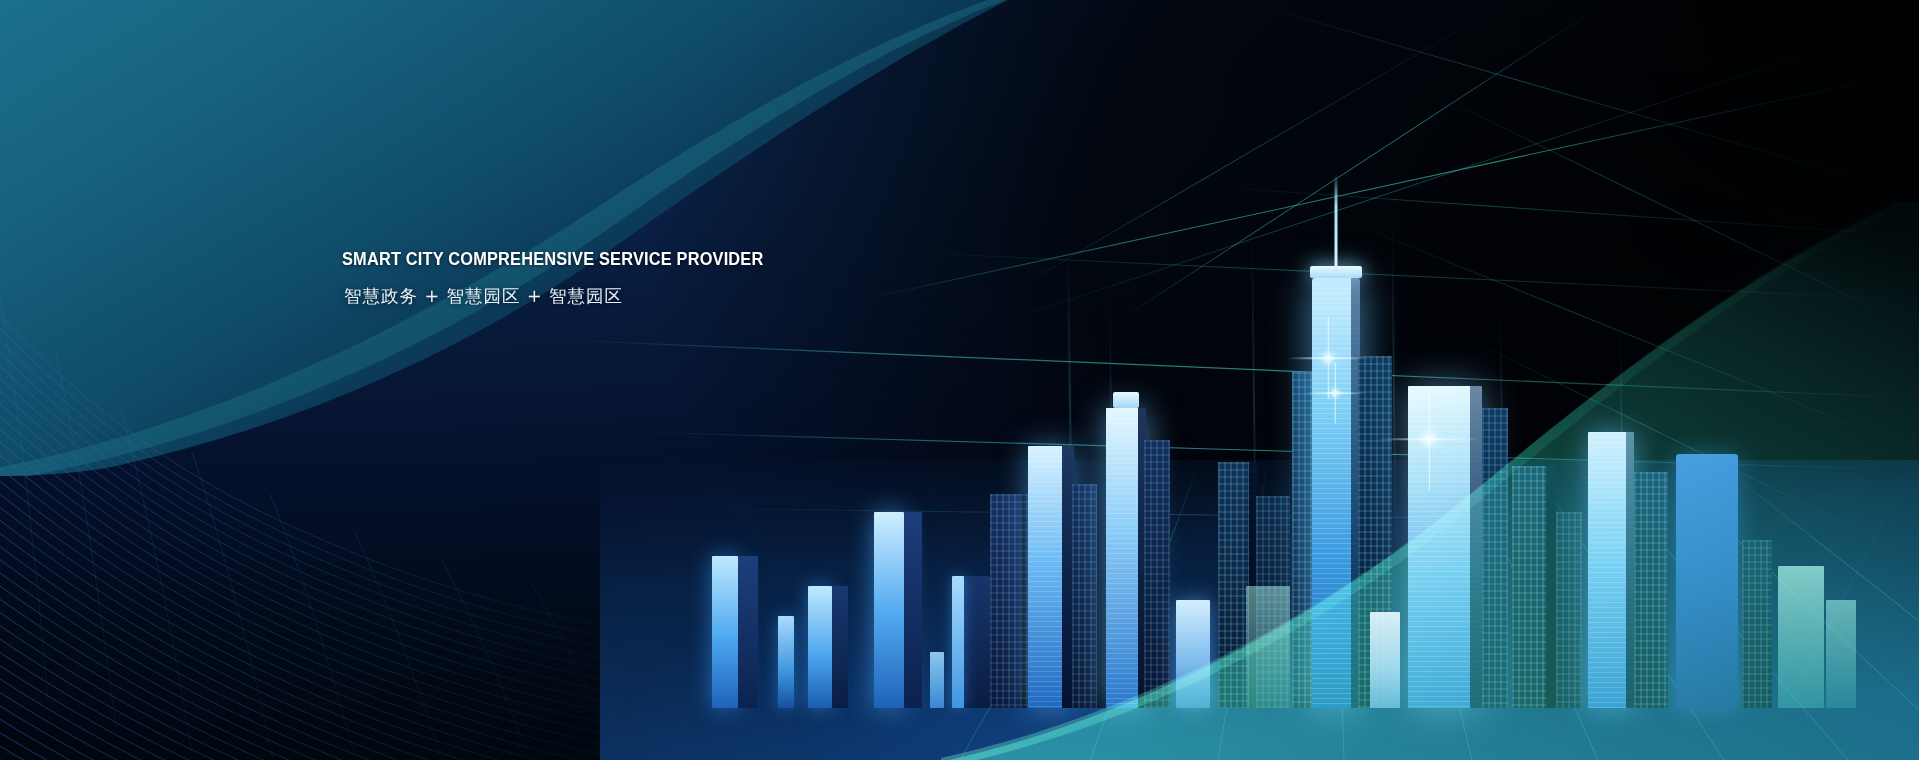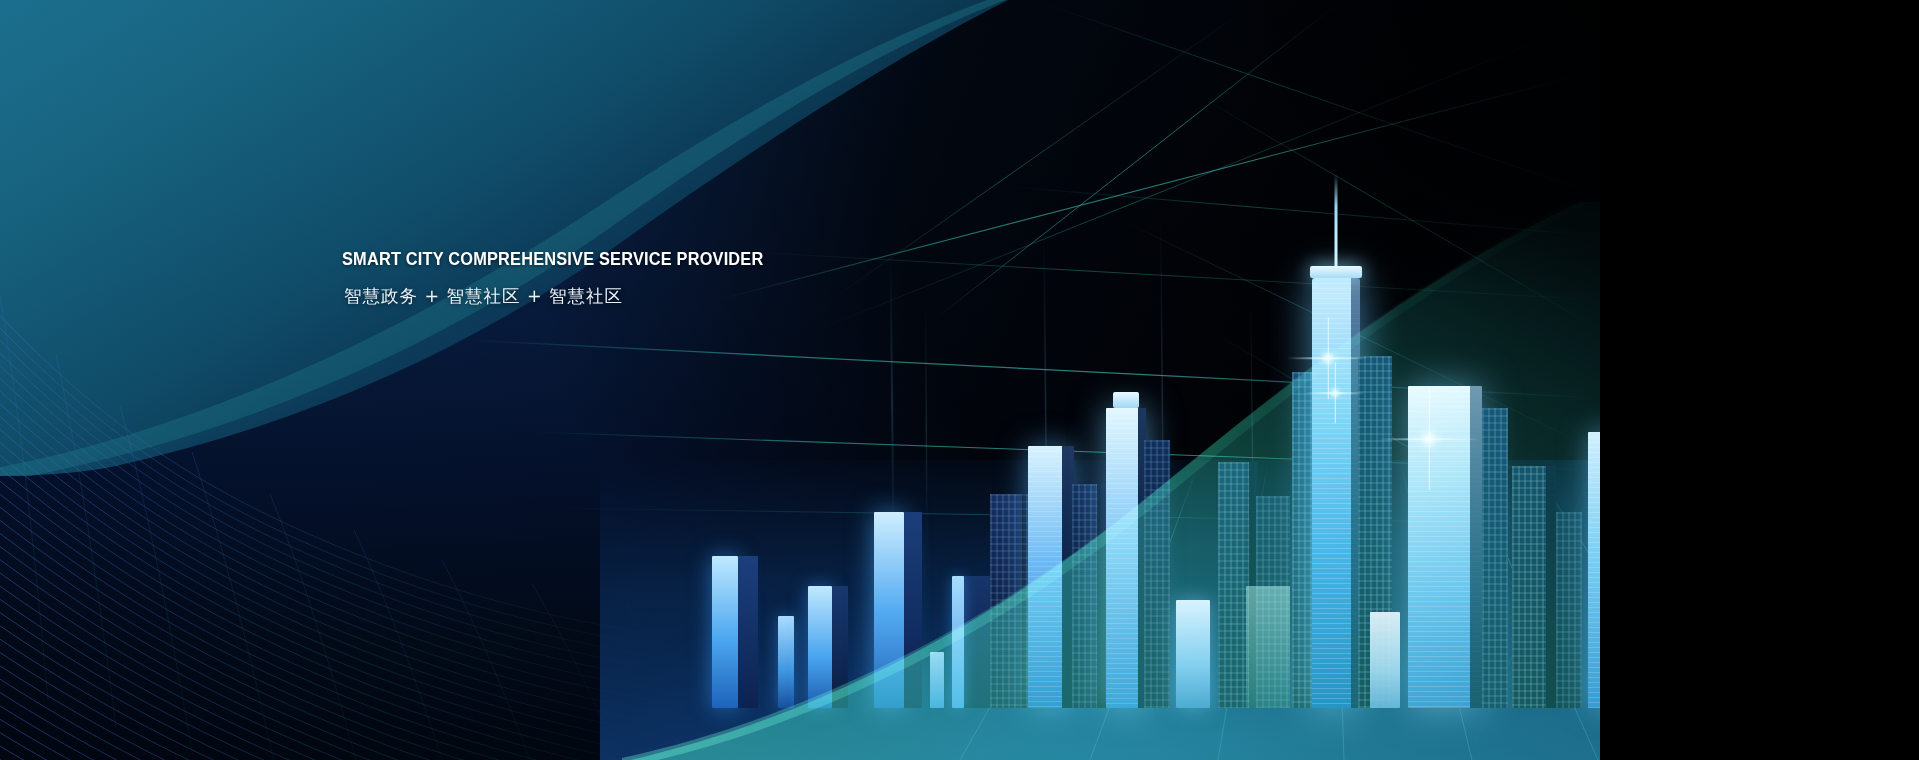--- a/index.html
+++ b/index.html
@@ -1,21 +1,21 @@
 <!DOCTYPE html>
 <html lang="zh"><head>
 <meta charset="utf-8">
 <title>Smart City Banner</title>
 <style>
   html,body{margin:0;padding:0;background:#000;}
   *{box-sizing:border-box;}
 
   .banner{
     position:relative;
-    width:1600px;
+    width:1919px;
     height:760px;
     overflow:hidden;
     background:#a21caf;
     font-family:"Liberation Sans","DejaVu Sans",sans-serif;
   }
 
   
   .layer{position:absolute;inset:0;}
 
   .sky-base{
@@ -498,16 +498,16 @@
       </defs>
       <path d="M0,560 C180,520 360,430 520,300 C660,186 800,70 980,-10 L980,560 Z" fill="url(#gBR)"></path>
       <path d="M0,556 C182,516 364,426 524,296 C664,182 804,66 980,-14 L980,-4 C806,76 668,192 530,306 C368,438 184,528 0,566 Z" fill="url(#gBRedge)"></path>
     </svg>
   </div>
 
   <div class="corner-tr-dark"></div>
 
   <div class="copy">
     <p class="eyebrow">SMART CITY COMPREHENSIVE SERVICE PROVIDER</p>
-    <p class="subline">智慧政务 + 智慧社区 + 智慧社区</p>
+    <p class="subline">智慧政务 + 智慧园区 + 智慧园区</p>
   </div>
 
 </div>
 
 </body></html>

